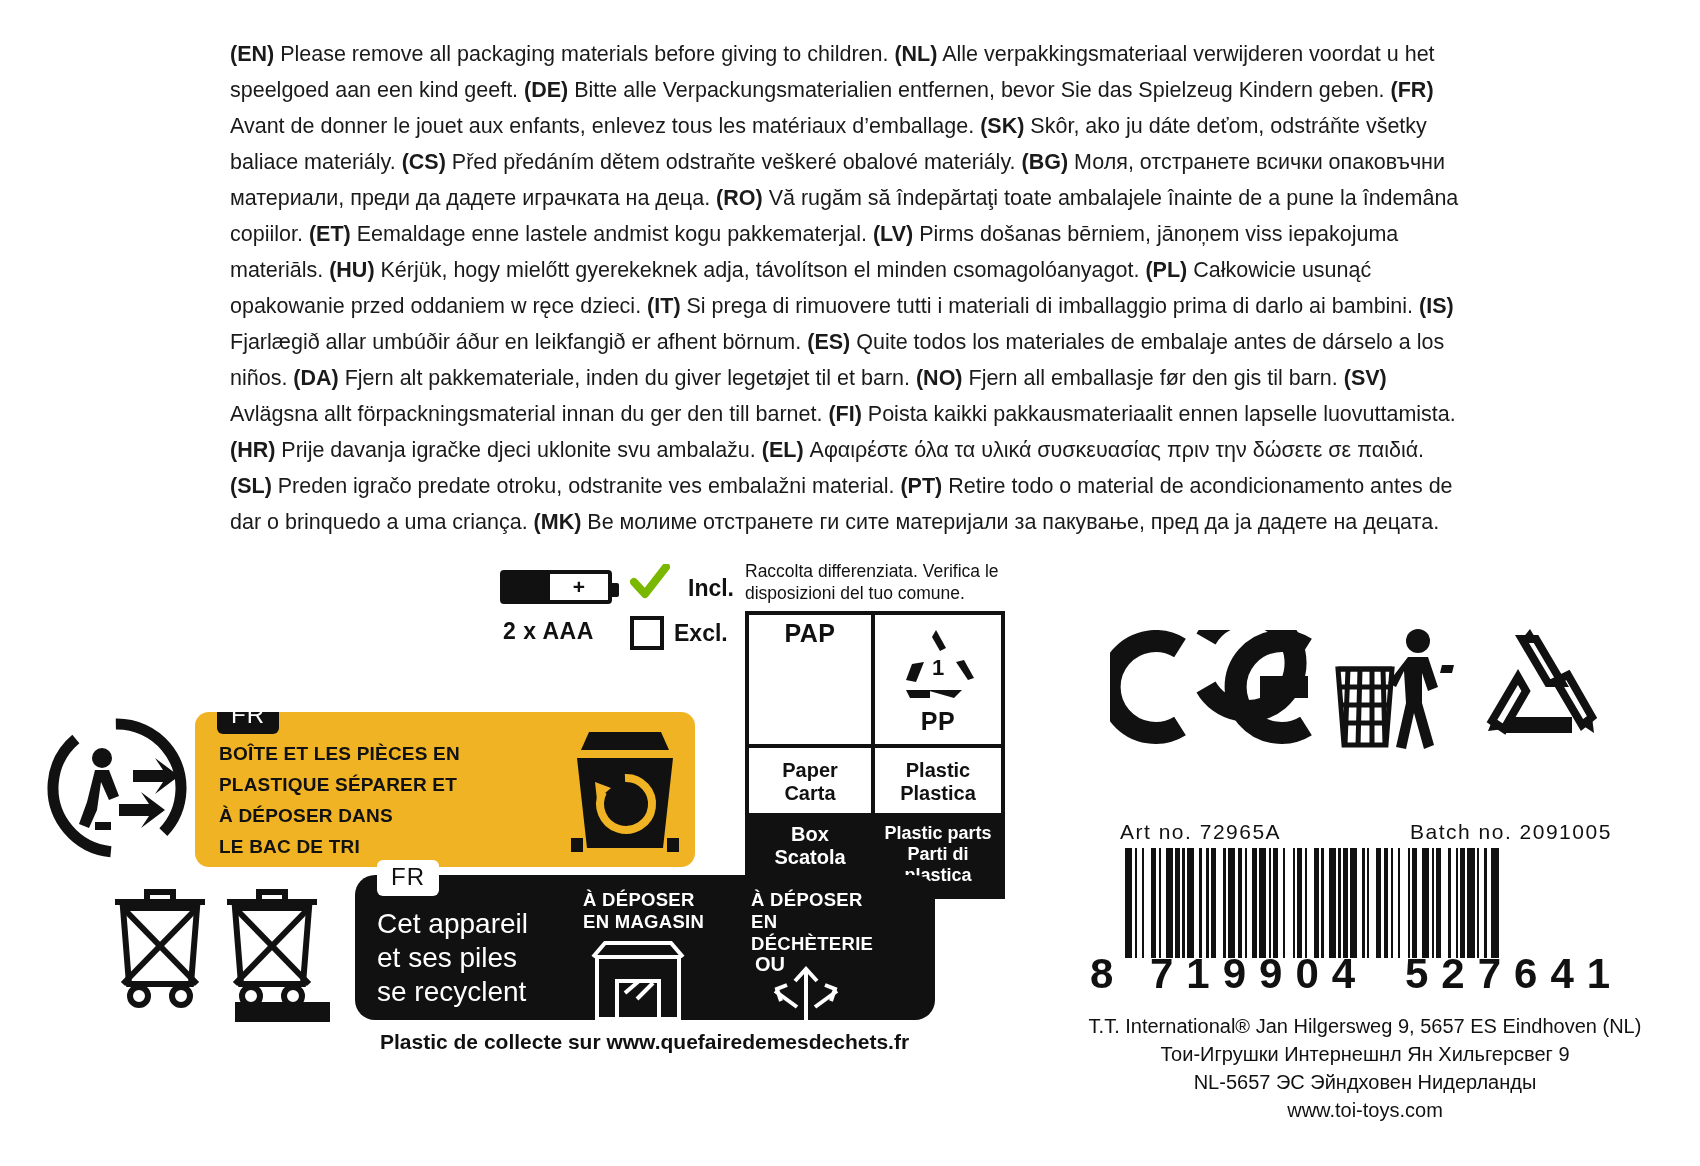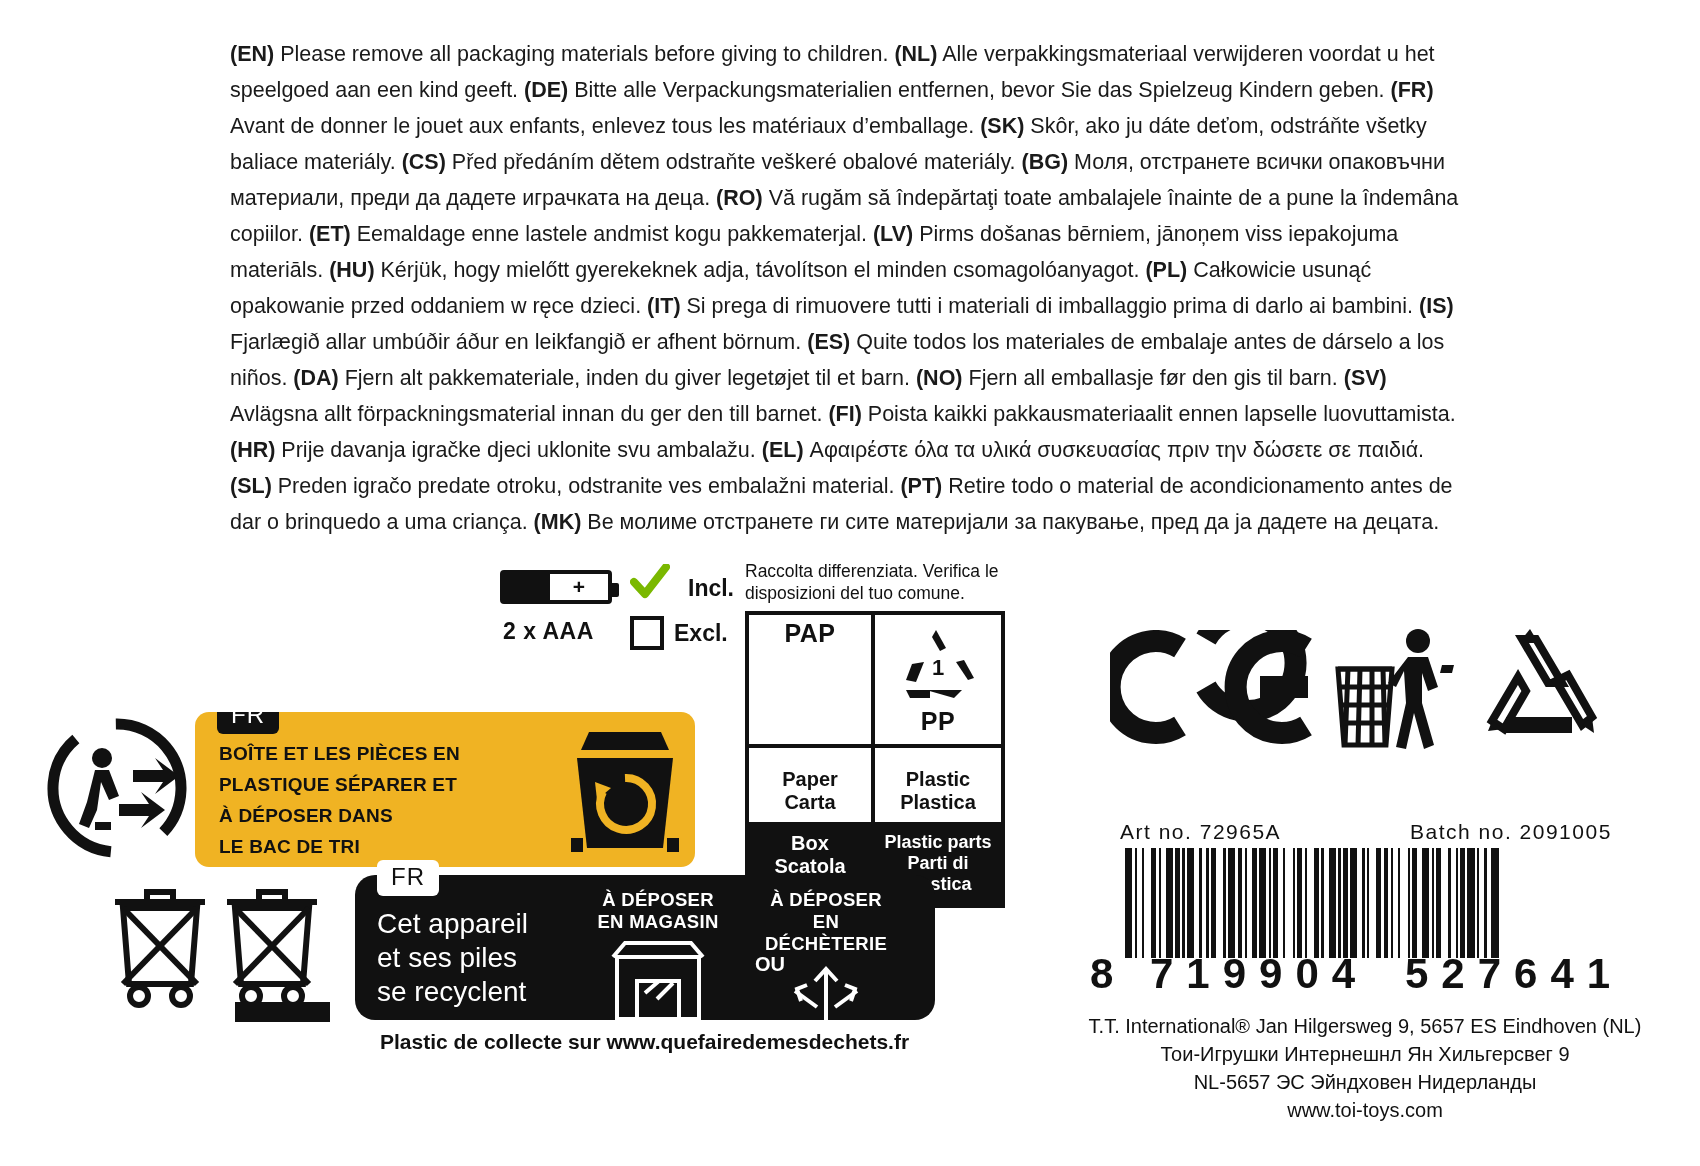--- a/index.html
+++ b/index.html
@@ -35,21 +35,21 @@
   
   .ital{position:absolute;left:745px;top:560px;width:270px;}
   .ital-head{font-size:17.5px;line-height:22px;width:268px;}
   .ital-table{margin-top:7px;border:4px solid #111;width:260px;box-sizing:border-box;}
   .ital-row{display:flex;}
   .ital-cell{width:50%;box-sizing:border-box;text-align:center;padding:4px 2px;}
   .ital-cell.left{border-right:4px solid #111;}
   .ital-sym{height:88px;display:flex;align-items:center;justify-content:center;position:relative;}
   .tri-num{position:absolute;top:36px;left:0;right:0;text-align:center;font-size:22px;font-weight:bold;}
   .ital-code{font-size:25px;font-weight:bold;letter-spacing:.5px;padding-bottom:4px;}
-  .ital-mat{font-size:20px;line-height:23px;font-weight:bold;padding:20px 2px 8px;border-top:4px solid #111;}
+  .ital-mat{font-size:20px;line-height:23px;font-weight:bold;padding:11px 2px 8px;border-top:4px solid #111;}
   .ital-blk{background:#111;color:#fff;font-size:20px;line-height:23px;font-weight:bold;padding:6px 2px 9px;border-top:4px solid #111;}
   .ital-blk.small{font-size:18px;line-height:21px;}
 
   
   .triman-wrap{position:absolute;left:45px;top:712px;width:650px;height:160px;}
   .triman-icon{position:absolute;left:0;top:6px;width:145px;height:140px;}
   .yellow-band{
     position:absolute;left:150px;top:0;width:500px;height:155px;
     background:#f0b323;border-radius:14px;
     -webkit-clip-path:polygon(0 0,100% 0,100% 100%,0 100%);
@@ -66,21 +66,21 @@
   .weee{position:absolute;left:95px;top:880px;width:250px;height:150px;}
   .weee-bar{position:absolute;left:140px;top:122px;width:95px;height:20px;background:#111;}
 
   
   .blackband{
     position:absolute;left:355px;top:875px;width:580px;height:145px;
     background:#111;border-radius:20px;color:#fff;
   }
   .blackband .fr-tag{background:#fff;color:#111;left:22px;top:-15px;}
   .bb-text{position:absolute;left:22px;top:32px;font-size:28px;line-height:34px;color:#fff;}
-  .bb-col{position:absolute;top:14px;width:150px;text-align:center;color:#fff;}
+  .bb-col{position:absolute;top:14px;width:150px;color:#fff;}
   .bb-col .t{font-size:18.5px;font-weight:bold;line-height:22px;letter-spacing:.3px;}
   .bb-ou{position:absolute;left:400px;top:78px;font-size:20px;font-weight:bold;color:#fff;}
   .collect{position:absolute;left:380px;top:1030px;font-size:21px;font-weight:bold;color:#111;}
 
   
   .ce{position:absolute;left:1110px;top:630px;width:230px;height:115px;}
   .binman{position:absolute;left:1330px;top:625px;width:125px;height:130px;}
   .mobius{position:absolute;left:1470px;top:625px;width:135px;height:130px;}
 
   

